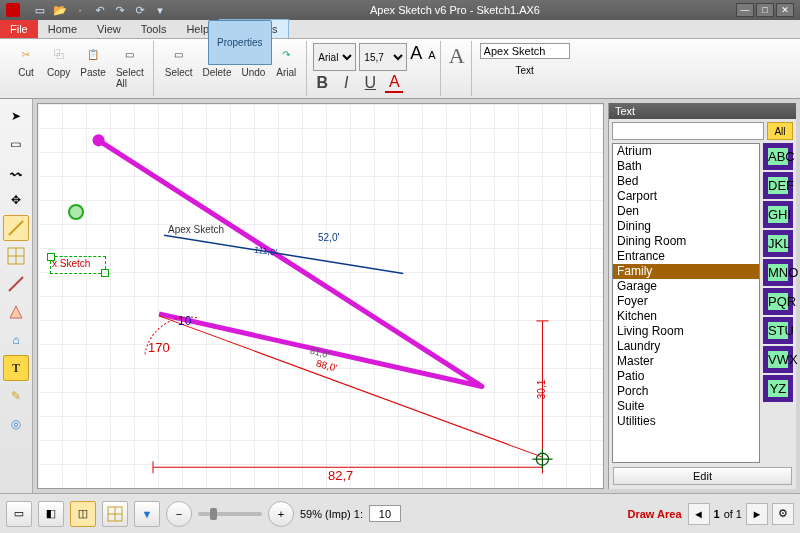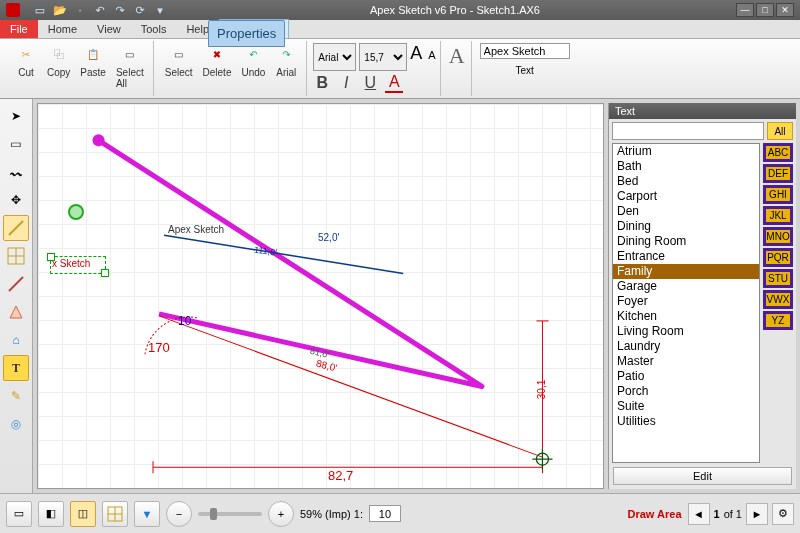--- a/index.html
+++ b/index.html
@@ -12,21 +12,21 @@
   .qa { display:flex; gap:4px; margin-left:6px;}
   .qa span { width:16px; height:16px; display:inline-flex; align-items:center; justify-content:center; color:#cfe3f5; font-size:11px;}
   .tb-title { flex:1; text-align:center; font-size:11px; }
   .tb-ctrls { display:flex; gap:2px; padding-right:6px;}
   .tb-ctrls span { width:18px; height:14px; background:#7a7a7a; border:1px solid #444; display:inline-flex; align-items:center; justify-content:center; color:#fff; font-size:9px;}
 
   
   .menubar { height:19px; background:#e3e3e3; display:flex; border-bottom:1px solid #aaa;}
   .menu-item { padding:2px 10px; font-size:11px; color:#333; display:flex; align-items:center;}
   .menu-file { background:#e53935; color:#fff; }
-  .prop-tab { position:absolute; left:208px; top:20px; background:#b3d4f0; border:1px solid #5a8db5; padding:5px 8px; font-size:13px; color:#1a4a73; border-radius:2px 2px 0 0;}
+  .prop-tab { position:absolute; left:208px; top:20px; background:#b3d4f0; border:1px solid #5a8db5; padding:16px 8px; font-size:10px; color:#1a4a73; border-radius:2px 2px 0 0;}
   .menu-edittools { background:#d9ecfb; border:1px solid #88b5d8; border-bottom:none; margin-top:-1px;}
 
   
   .ribbon { height:60px; background:linear-gradient(#fdfdfd,#e8e8e8); border-bottom:1px solid #999; display:flex; padding:2px 6px; gap:2px;}
   .rgroup { display:flex; gap:4px; border-right:1px solid #c0c0c0; padding:0 6px; align-items:flex-start;}
   .rbtn { display:flex; flex-direction:column; align-items:center; font-size:10px; color:#333; padding:2px 3px;}
   .rbtn .icn { width:22px; height:22px; display:flex; align-items:center; justify-content:center; margin-bottom:2px;}
   .fontbox { display:flex; flex-direction:column; gap:2px; padding:2px 4px;}
   .fsel { display:flex; gap:3px;}
   .fsel select { font-size:10px; height:28px; border:1px solid #999;}
@@ -62,21 +62,21 @@
   .sidepanel { width:188px; background:#e6e6e6; border-left:1px solid #999; display:flex; flex-direction:column; margin:4px 4px 4px 0;}
   .sp-title { background:linear-gradient(#6a6a6a,#4f4f4f); color:#fff; font-size:11px; padding:2px 6px;}
   .sp-row { display:flex; padding:3px; gap:3px;}
   .sp-row input { flex:1; border:1px solid #999; height:18px; font-size:11px; padding:0 3px;}
   .sp-all { width:26px; background:#ffd94a; border:1px solid #c8a020; font-size:10px; display:flex; align-items:center; justify-content:center;}
   .sp-body { flex:1; display:flex; gap:3px; padding:0 3px;}
   .sp-list { flex:1; background:#fff; border:1px solid #888; overflow-y:auto; font-size:12px;}
   .sp-list div { padding:0 4px; line-height:15px; cursor:default;}
   .sp-list div.sel { background:#a16207; color:#fff;}
   .sp-azcol { width:30px; display:flex; flex-direction:column; gap:2px;}
-  .sp-azcol span { background:#eab308; border:3px solid #4c1d95; font-size:10px; text-align:center; padding:1px 0;}
+  .sp-azcol span { background:#86efac; border:5px solid #4c1d95; font-size:13px; text-align:center; padding:1px 0;}
   .sp-edit { margin:4px; border:1px solid #aaa; background:linear-gradient(#fdfdfd,#e5e5e5); text-align:center; font-size:11px; padding:2px;}
 
   
   .footer { height:40px; background:#e3e3e3; border-top:1px solid #aaa; display:flex; align-items:center; padding:0 6px; gap:6px; font-size:11px;}
   .fbtn { width:26px; height:26px; border:1px solid #b5b5b5; background:linear-gradient(#fff,#e5e5e5); display:flex; align-items:center; justify-content:center; border-radius:2px;}
   .fbtn.sel { background:#ffe9a8; border-color:#d4a034;}
   .zoom-slider { width:64px; height:4px; background:#bbb; border-radius:2px; position:relative;}
   .zoom-slider::after{content:'';position:absolute;left:12px;top:-4px;width:7px;height:12px;background:#888;border-radius:2px;}
   .zin { flex:1; display:flex; align-items:center; gap:6px;}
   .zinput { width:32px; border:1px solid #999; text-align:center; font-size:11px; height:17px;}

